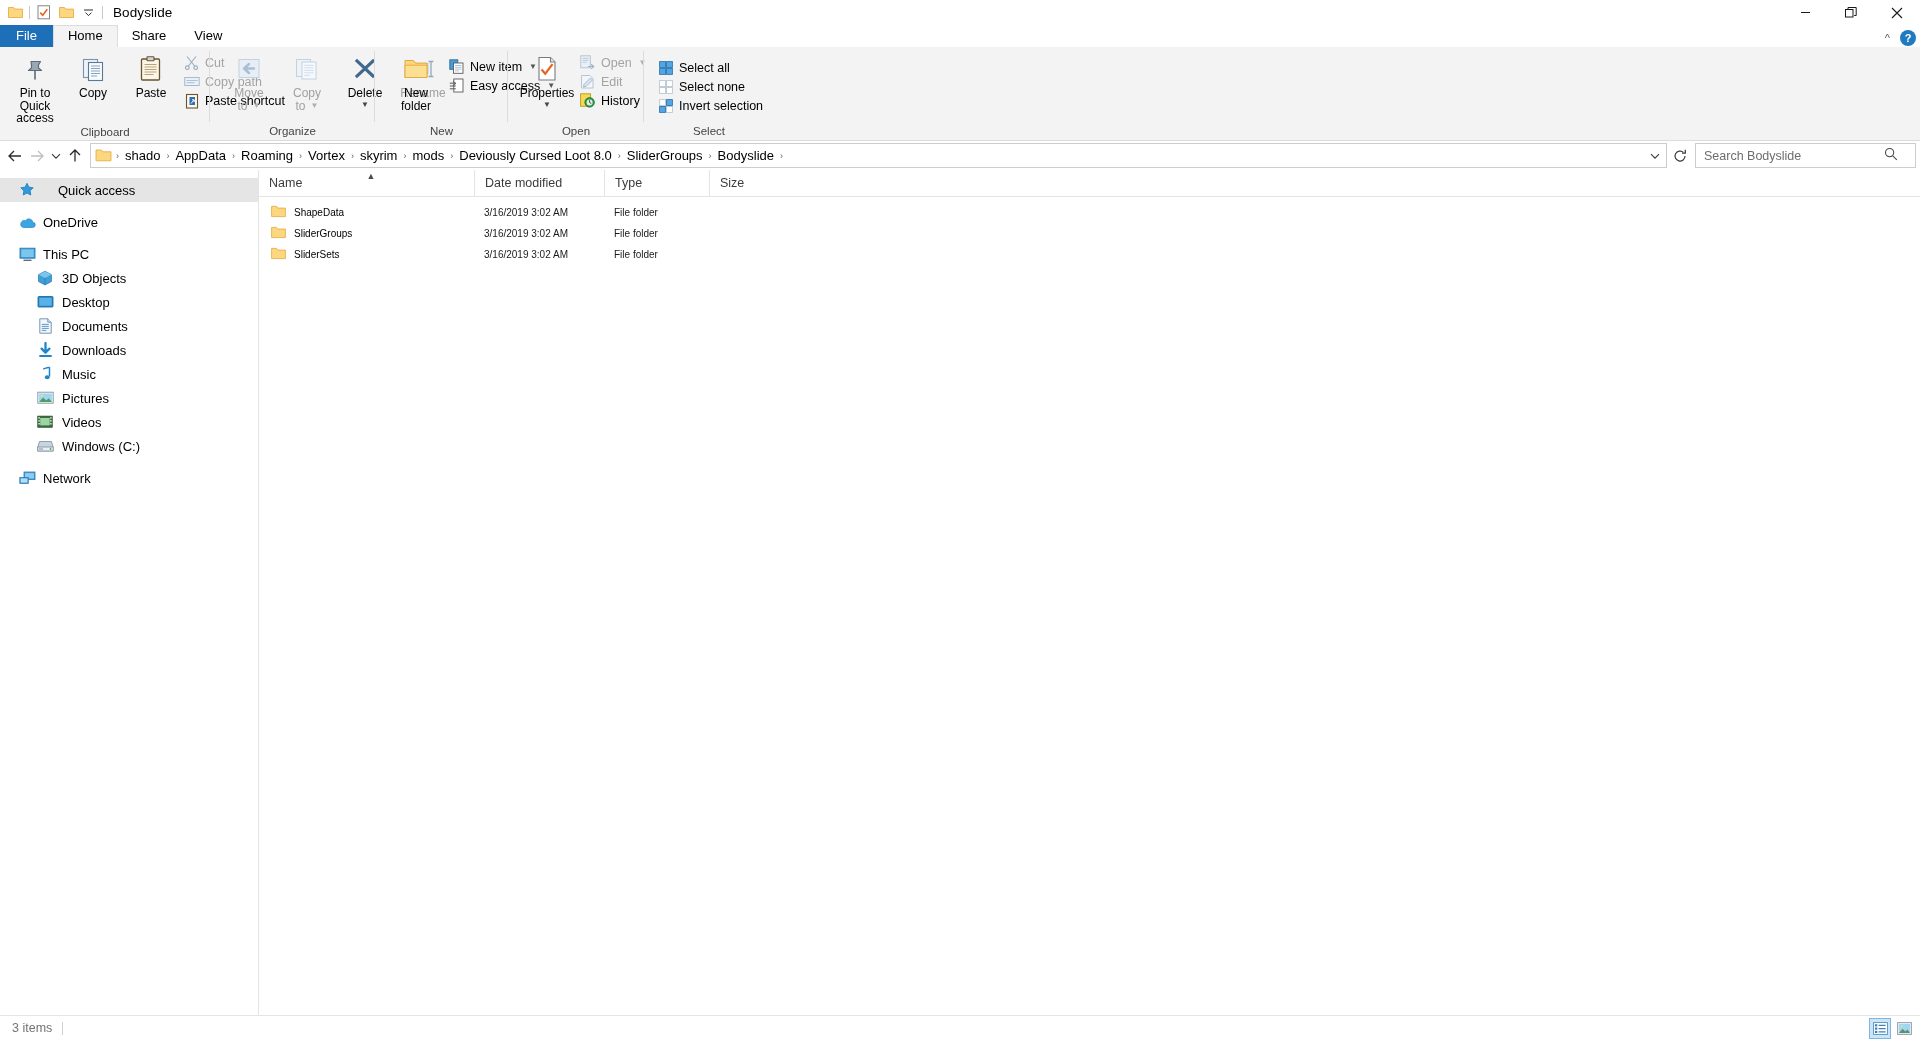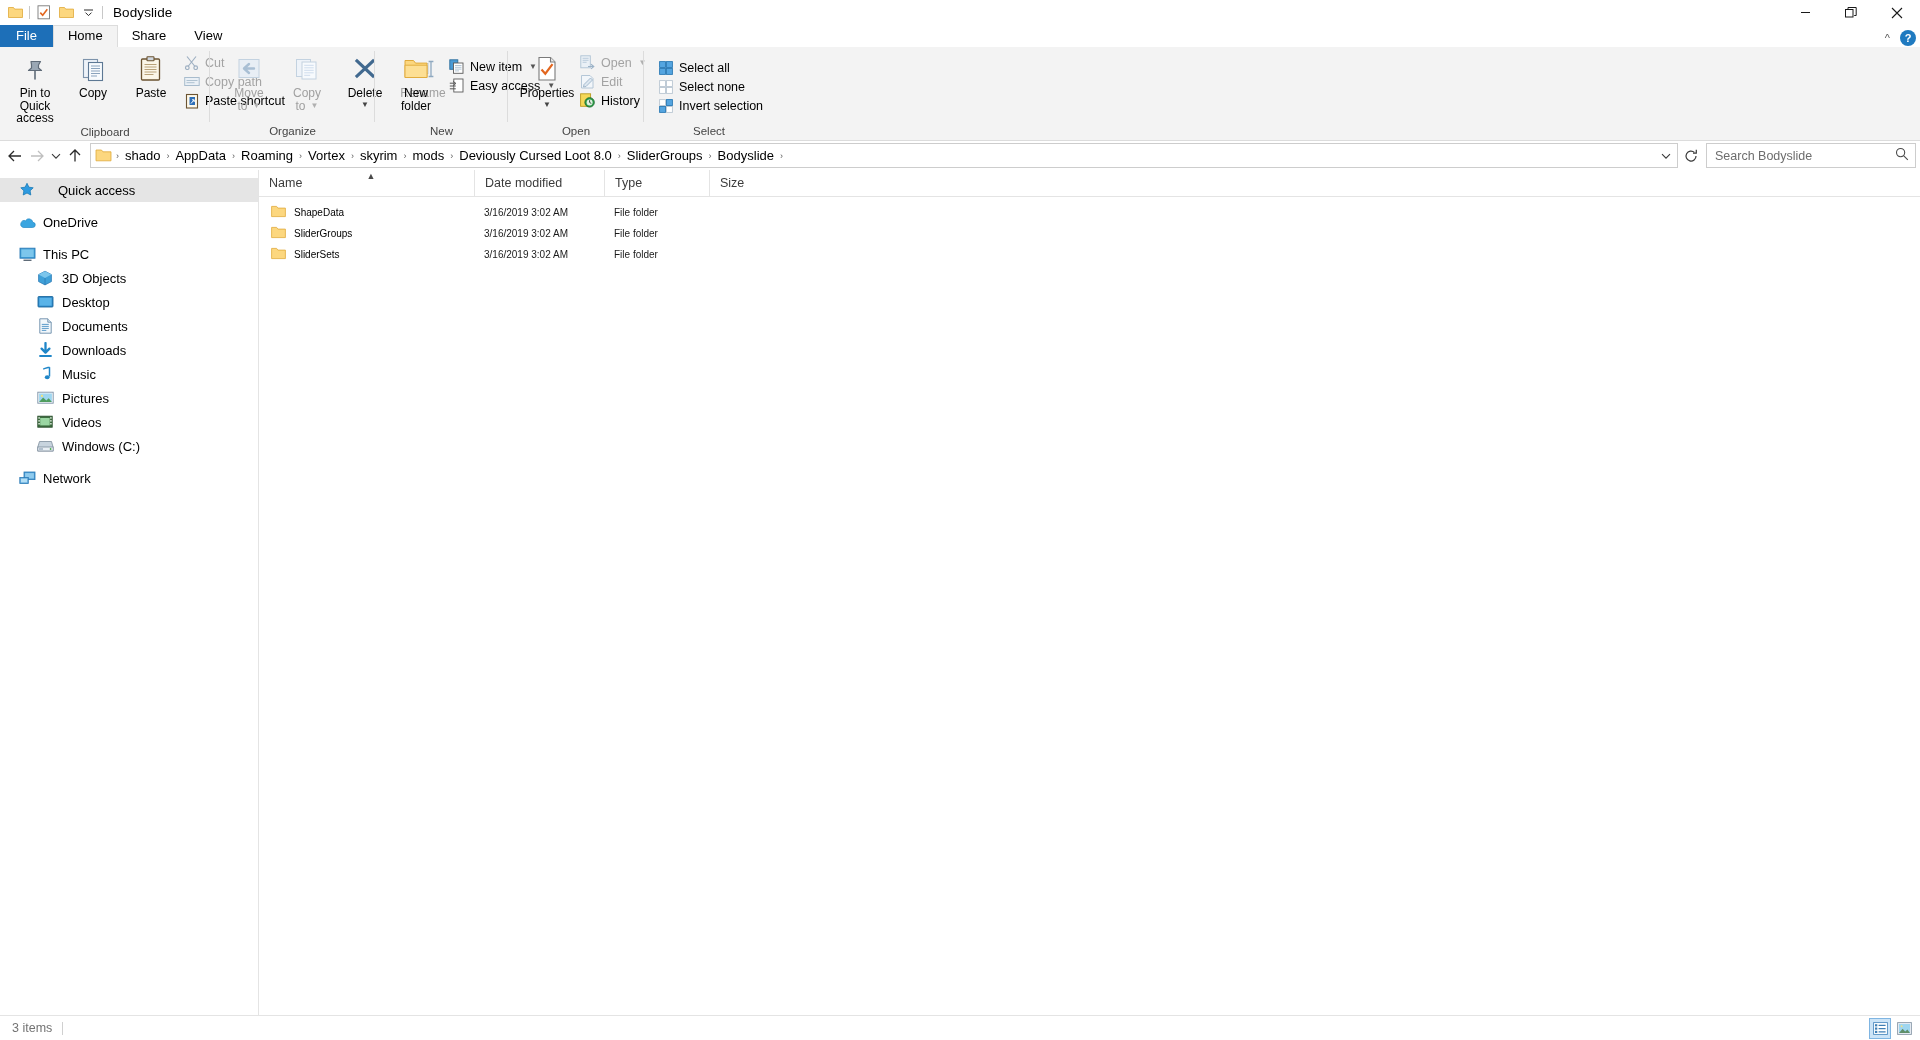--- a/index.html
+++ b/index.html
@@ -61,21 +61,21 @@
   .navbtn.sm{width:16px;font-size:9px;}
   .crumbbox{flex:1;height:23px;border:1px solid #cdcdcd;background:#fff;display:flex;align-items:center;
             margin:0 2px 0 4px;min-width:0;}
   .crumbs{display:flex;align-items:center;flex:1;overflow:hidden;padding-left:1px;}
   .cfold{width:17px;height:15px;margin:0 3px 0 3px;flex:0 0 auto;}
   .crumb{font-size:13px;color:#000;padding:2px 5px;white-space:nowrap;}
   .csep{font-size:9px;color:#5a5a5a;padding:0 1px;}
   .crumb-caret{width:22px;height:21px;display:flex;align-items:center;justify-content:center;font-size:10px;color:#444;flex:0 0 auto;}
   .refresh{width:22px;height:23px;display:flex;align-items:center;justify-content:center;font-size:13px;color:#333;flex:0 0 auto;}
   .searchbox{width:194px;height:23px;border:1px solid #cdcdcd;background:#fff;display:flex;align-items:center;
-             justify-content:space-between;padding:0 6px 0 8px;margin-left:4px;flex:0 0 auto;}
+             justify-content:space-between;padding:0 17px 0 8px;margin-left:4px;flex:0 0 auto;}
   .searchbox .ph{font-size:12.5px;color:#6d6d6d;}
 
   
   .main{flex:1;display:flex;min-height:0;background:#fff;}
   .navpane{width:258px;flex:0 0 258px;background:#fff;border-right:1px solid #e4e4e4;padding-top:8px;overflow:hidden;}
   .navitem{height:24px;display:flex;align-items:center;font-size:13px;color:#000;padding-left:18px;gap:7px;white-space:nowrap;}
   .navitem.child{padding-left:36px;gap:8px;}
   .navitem.sel{background:#e5e5e5;gap:22px;}
   .navitem .ic{width:18px;height:18px;display:flex;align-items:center;justify-content:center;flex:0 0 18px;}
   .navgap{height:8px;}

